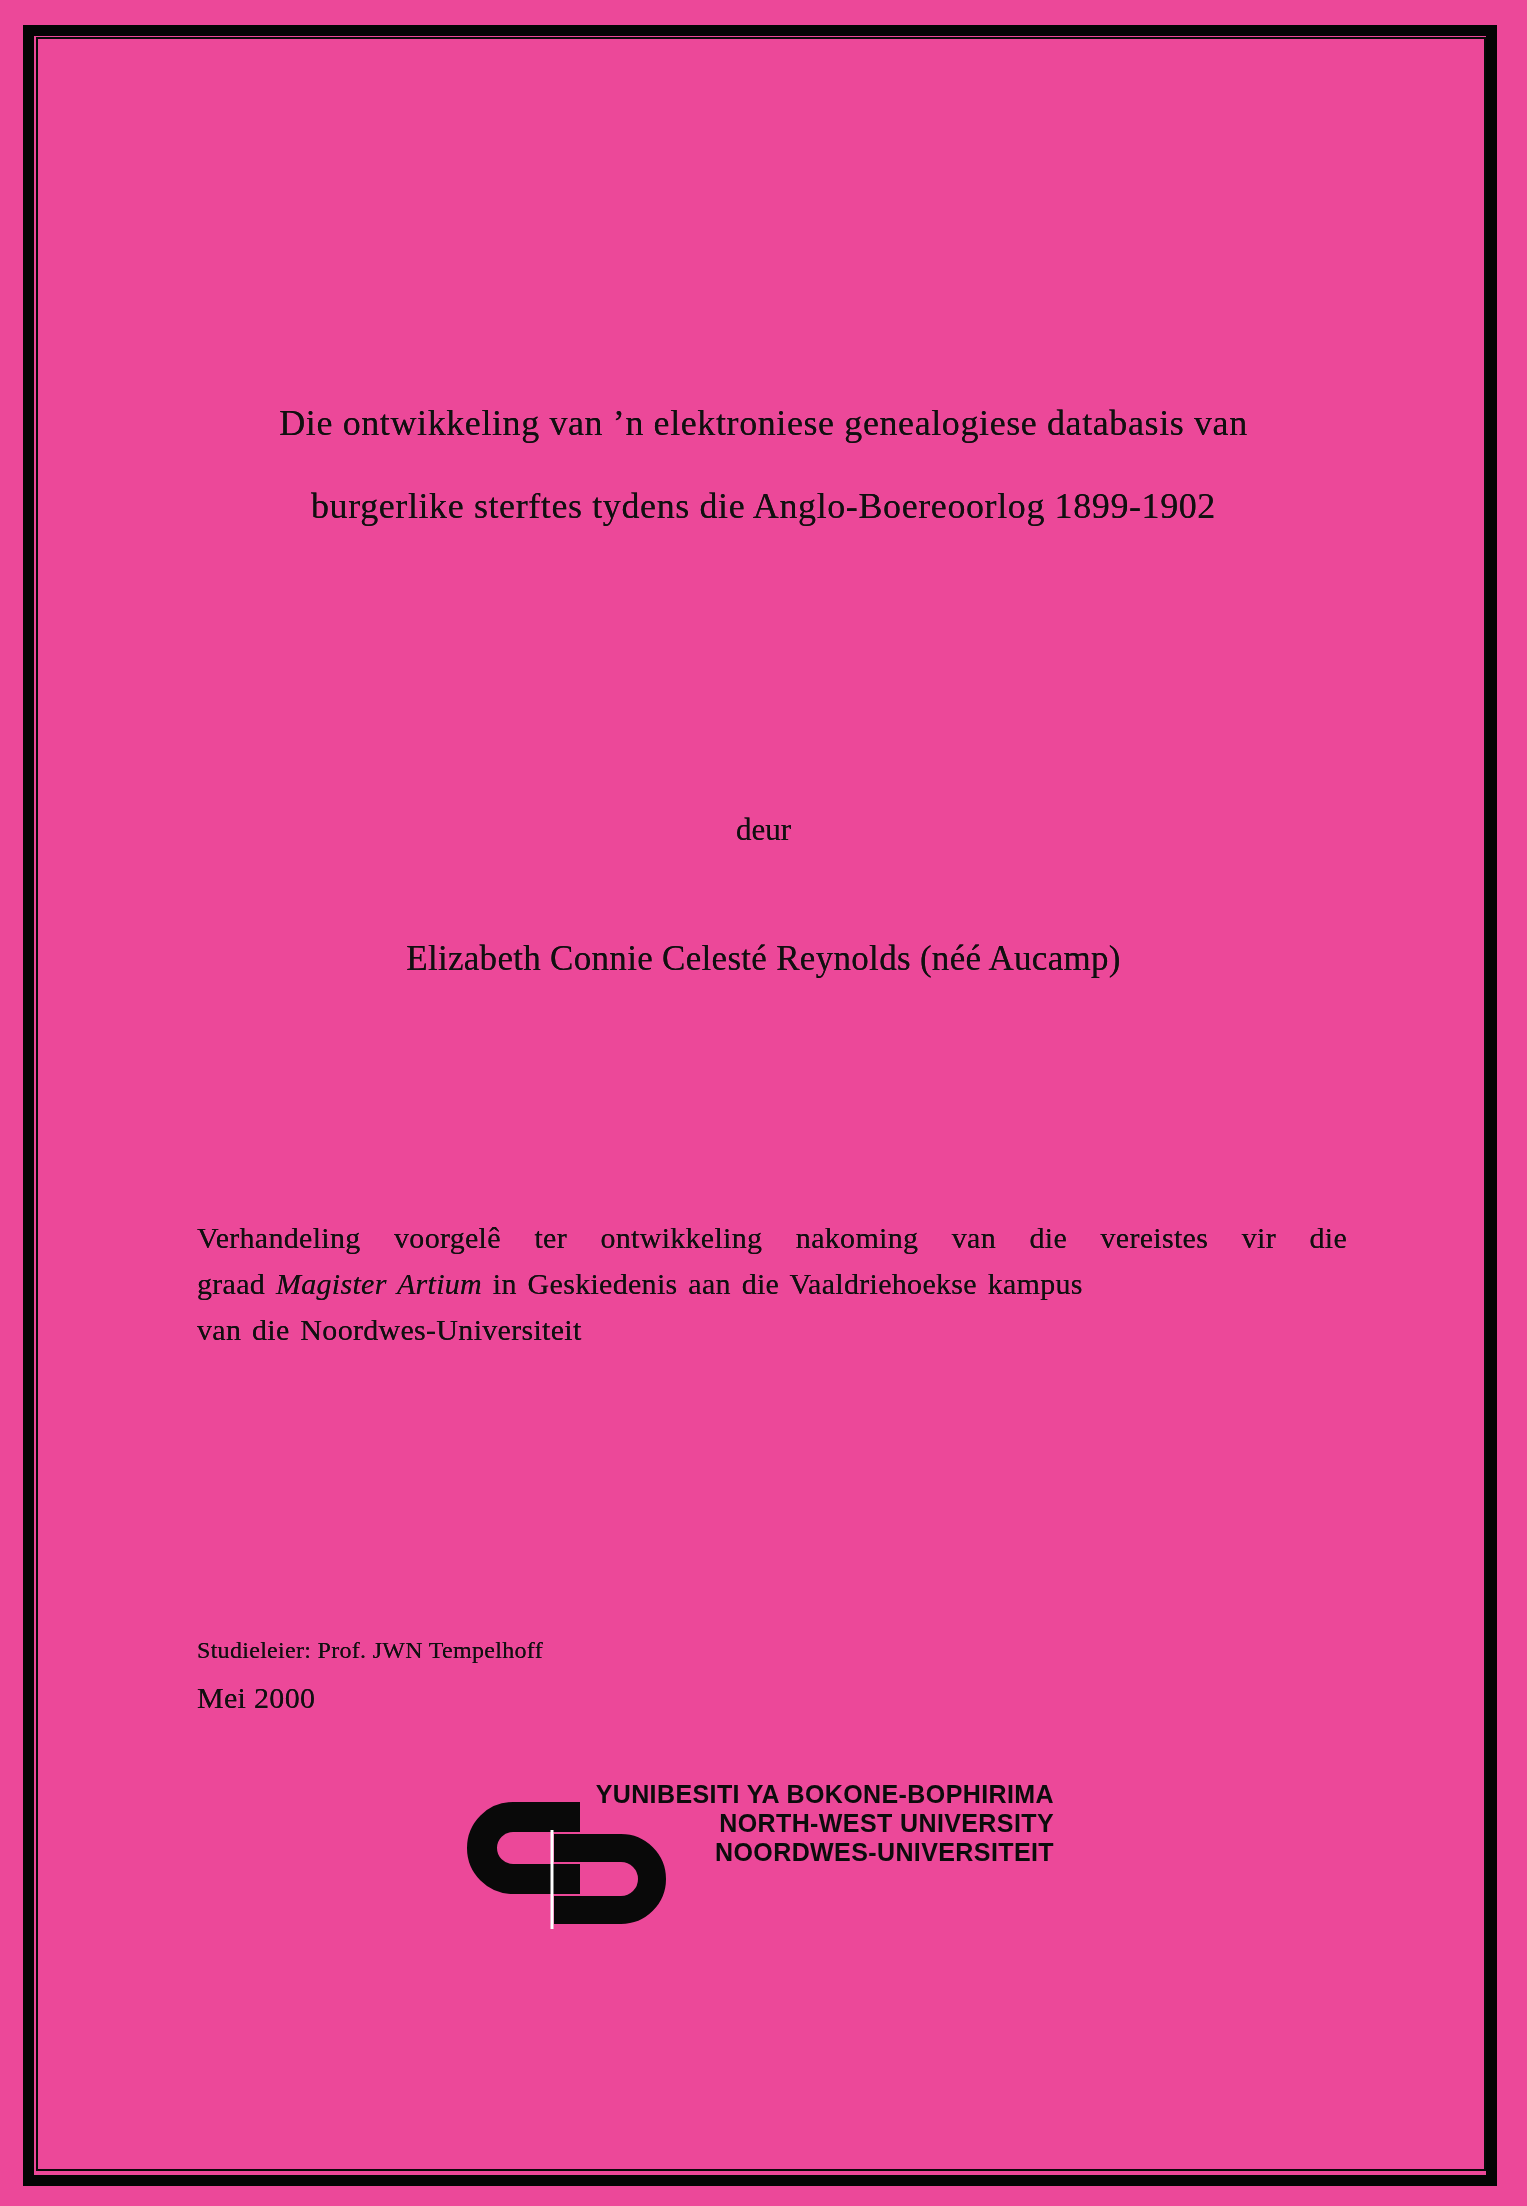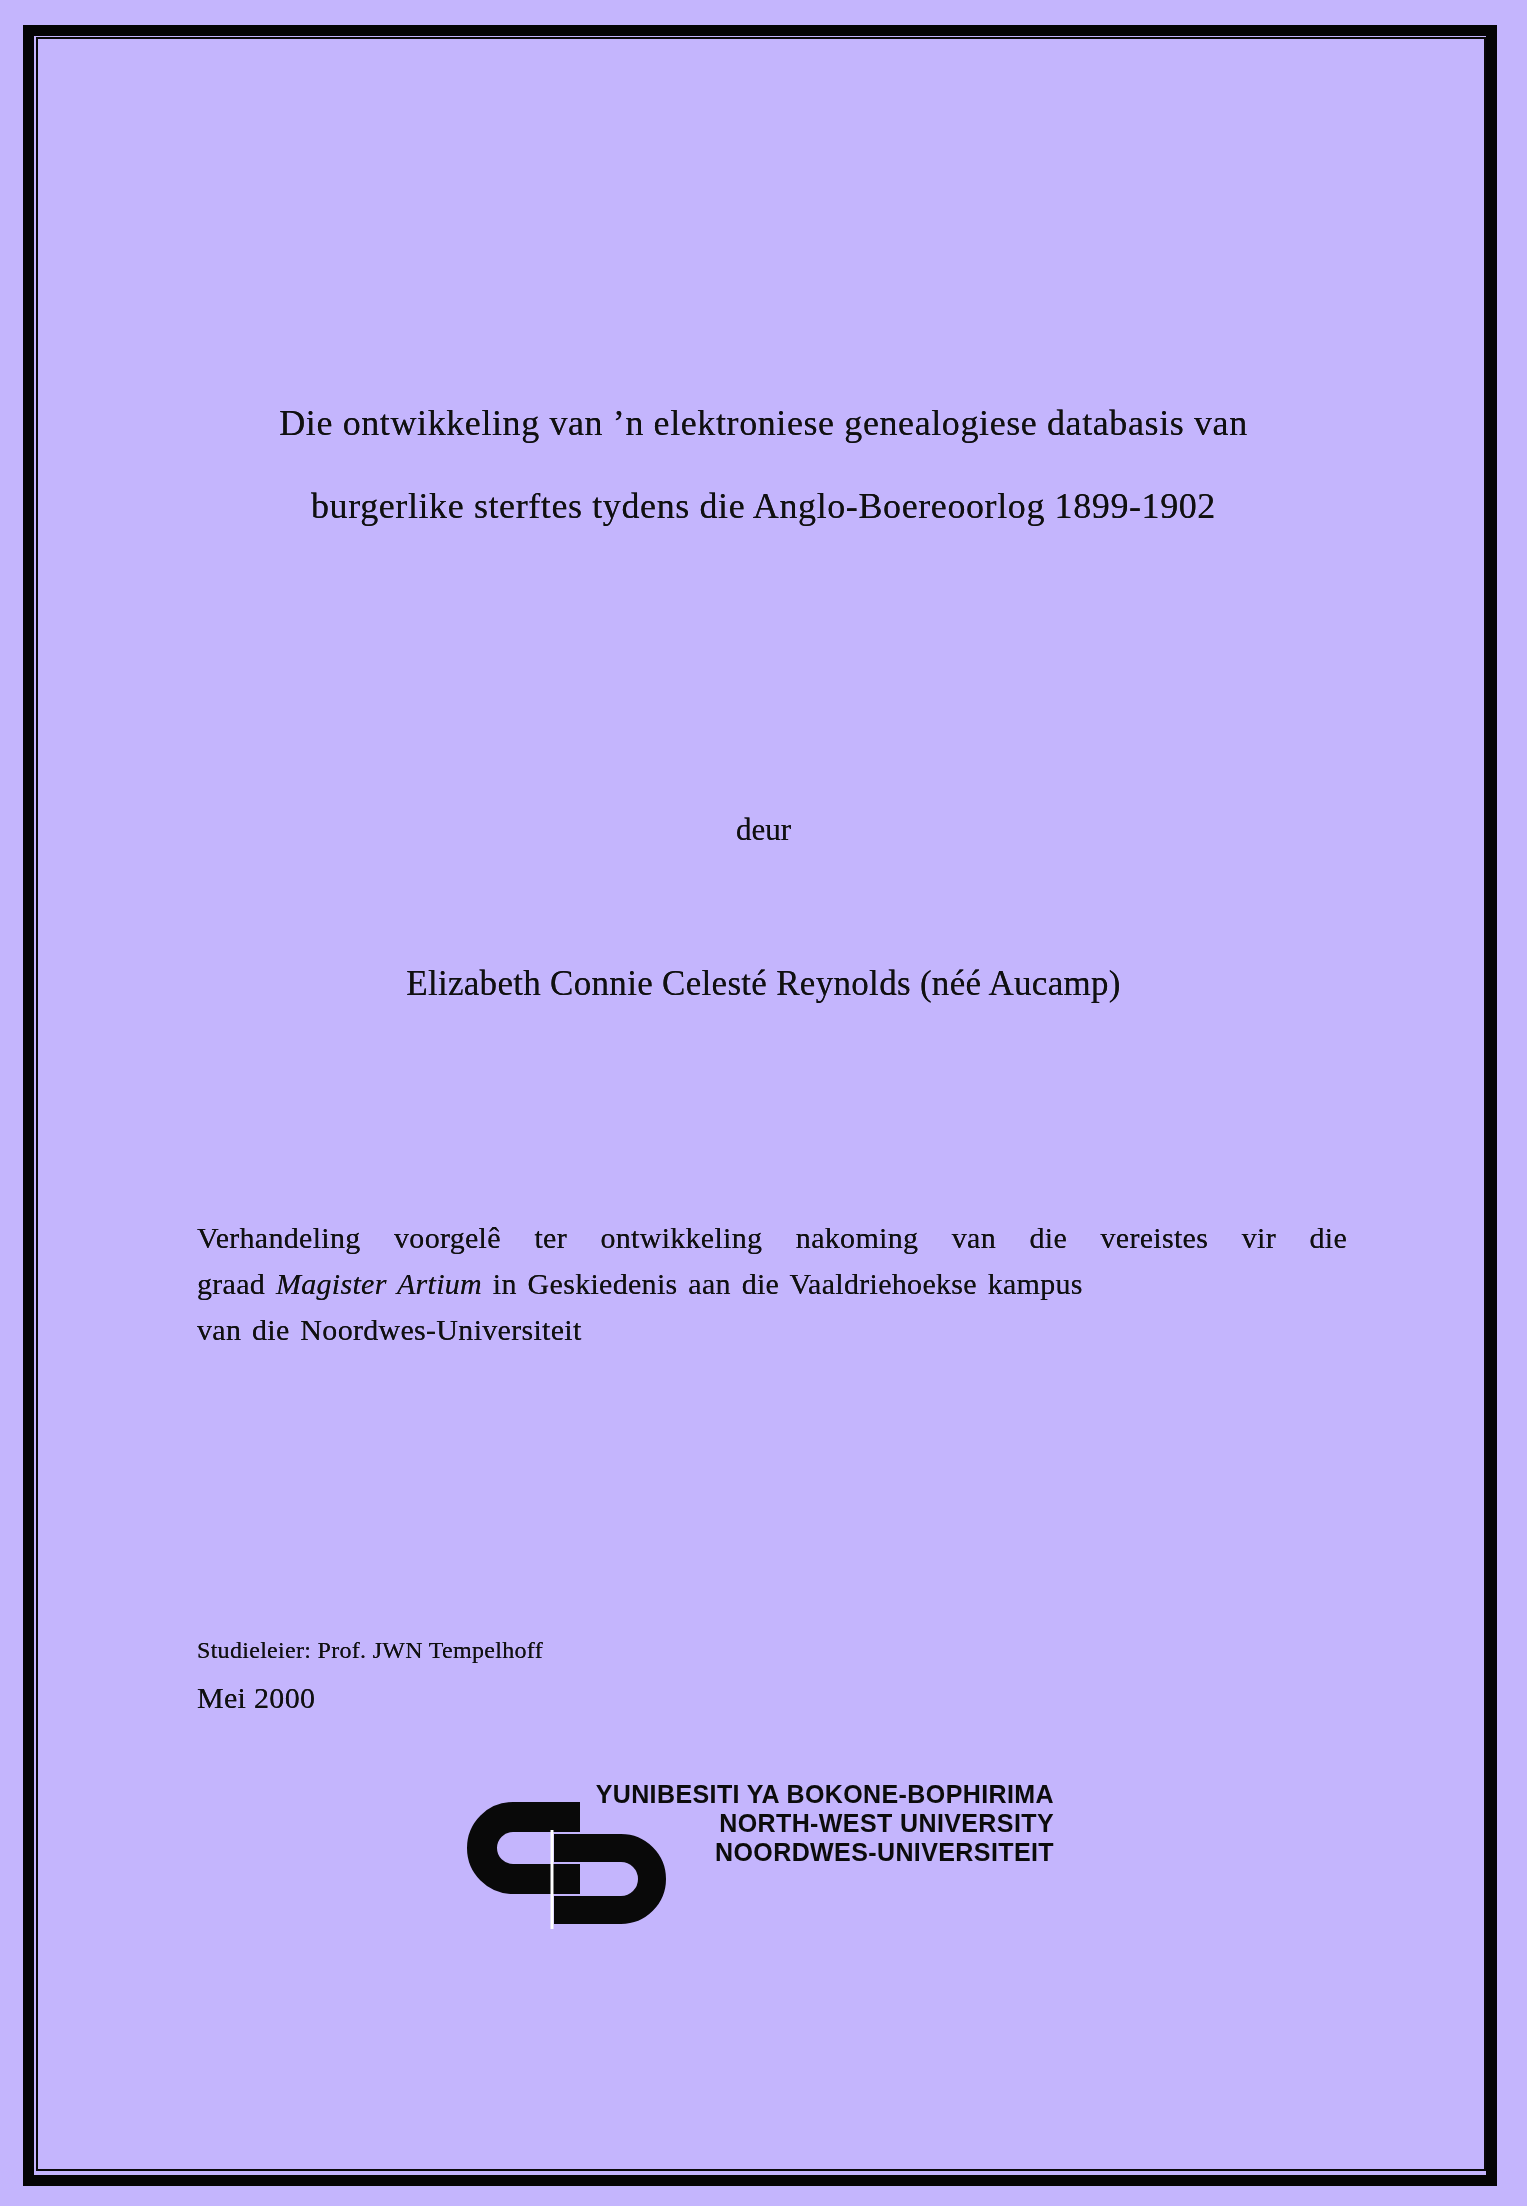--- a/index.html
+++ b/index.html
@@ -4,21 +4,21 @@
 <style>
   html, body {
     margin: 0;
     padding: 0;
     background: #ffffff;
   }
   .sheet {
     position: relative;
     width: 1527px;
     height: 2206px;
-    background: #c4b5fd;
+    background: #ec4899;
     overflow: hidden;
     color: #111111;
   }
   
   .outer-frame {
     position: absolute;
     left: 23px; top: 25px;
     width: 1474px; height: 2161px;
     border: 11px solid #050505;
     box-sizing: border-box;
@@ -49,21 +49,21 @@
   .byline {
     position: absolute;
     left: 0; width: 1527px;
     top: 812px;
     text-align: center;
     font-size: 31px;
   }
   .author {
     position: absolute;
     left: 0; width: 1527px;
-    top: 964px;
+    top: 939px;
     text-align: center;
     font-size: 35px;
     letter-spacing: 0.3px;
   }
   .statement {
     position: absolute;
     left: 197px; top: 1215px;
     width: 1150px;
     font-size: 30px;
     line-height: 46px;

